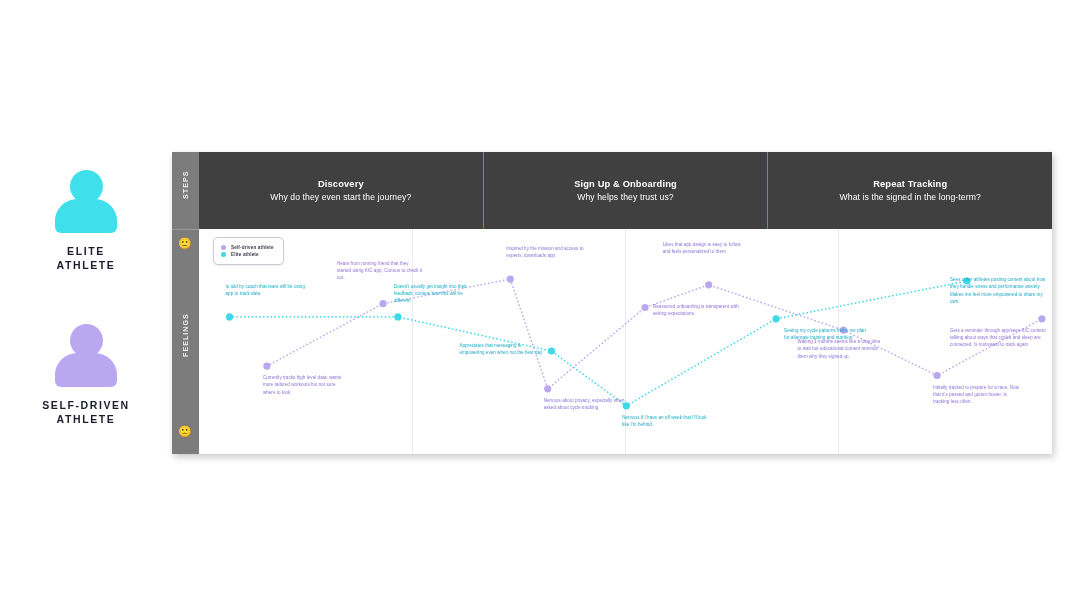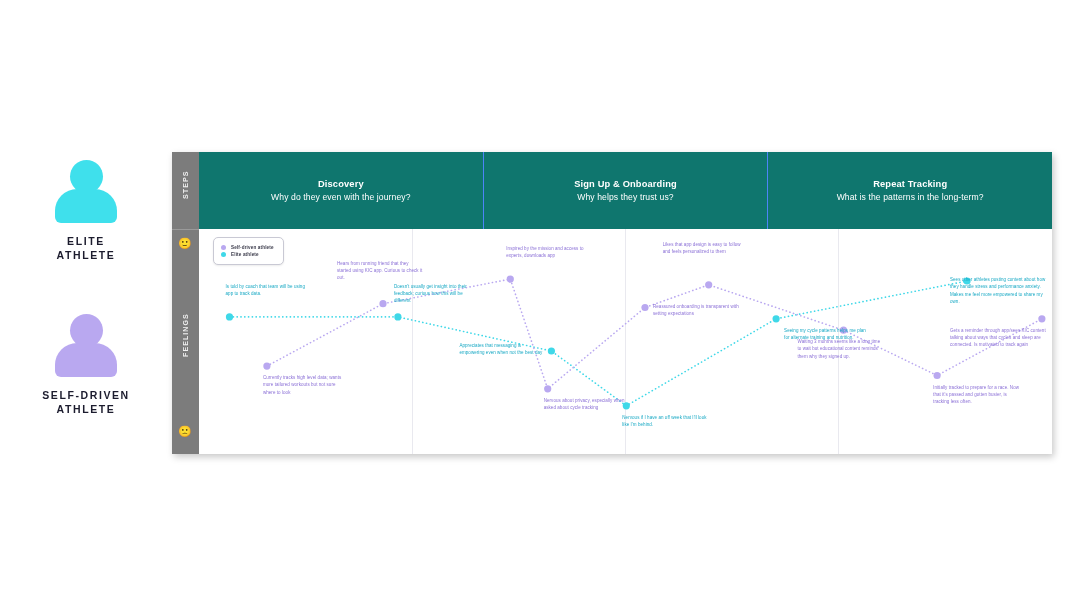--- a/index.html
+++ b/index.html
@@ -12,21 +12,21 @@
     height: 608px;
     position: relative;
     font-family: "Liberation Sans", sans-serif;
     overflow: hidden;
   }
 
   
   #persona-panel {
     position: absolute;
     left: 0;
-    top: 154px;
+    top: 164px;
     width: 172px;
     height: 320px;
   }
   .persona {
     position: absolute;
     left: 0;
     width: 172px;
     text-align: center;
   }
   .persona.elite { top: 6px; }
@@ -127,21 +127,21 @@
   #emoji-sad { top: 272px; }
 
   
   #steps-header {
     position: absolute;
     left: 27px;
     top: 0;
     right: 0;
     height: 77px;
     display: flex;
-    background: #0f766e;
+    background: #404040;
   }
   .step-cell {
     flex: 1 1 0;
     position: relative;
     display: flex;
     flex-direction: column;
     align-items: center;
     justify-content: center;
     color: #ffffff;
     text-align: center;
@@ -259,29 +259,29 @@
     <div class="rail-label" id="rail-steps">STEPS</div>
     <div class="rail-divider"></div>
     <div class="rail-emoji" id="emoji-happy">🙂</div>
     <div class="rail-label" id="rail-feelings">FEELINGS</div>
     <div class="rail-emoji" id="emoji-sad">🙁</div>
   </div>
 
   <div id="steps-header">
     <div class="step-cell">
       <div class="step-title">Discovery</div>
-      <div class="step-sub">Why do they even with the journey?</div>
+      <div class="step-sub">Why do they even start the journey?</div>
     </div>
     <div class="step-cell">
       <div class="step-title">Sign Up &amp; Onboarding</div>
       <div class="step-sub">Why helps they trust us?</div>
     </div>
     <div class="step-cell">
       <div class="step-title">Repeat Tracking</div>
-      <div class="step-sub">What is the patterns in the long-term?</div>
+      <div class="step-sub">What is the signed in the long-term?</div>
     </div>
   </div>
 
   <div id="plot">
     <div class="col-sep" style="left:213px"></div>
     <div class="col-sep" style="left:426px"></div>
     <div class="col-sep" style="left:639px"></div>
 
     <svg id="plot-svg" viewBox="0 0 853 225" preserveAspectRatio="none">
         <polyline points="30.5,87.9 198.9,87.9 352.4,122.0 427.3,176.8 577.1,89.8 768.0,52.0" fill="none" stroke="#3fd8e8" stroke-width="1.6" stroke-linecap="round" stroke-dasharray="0.2 3.6"></polyline>

